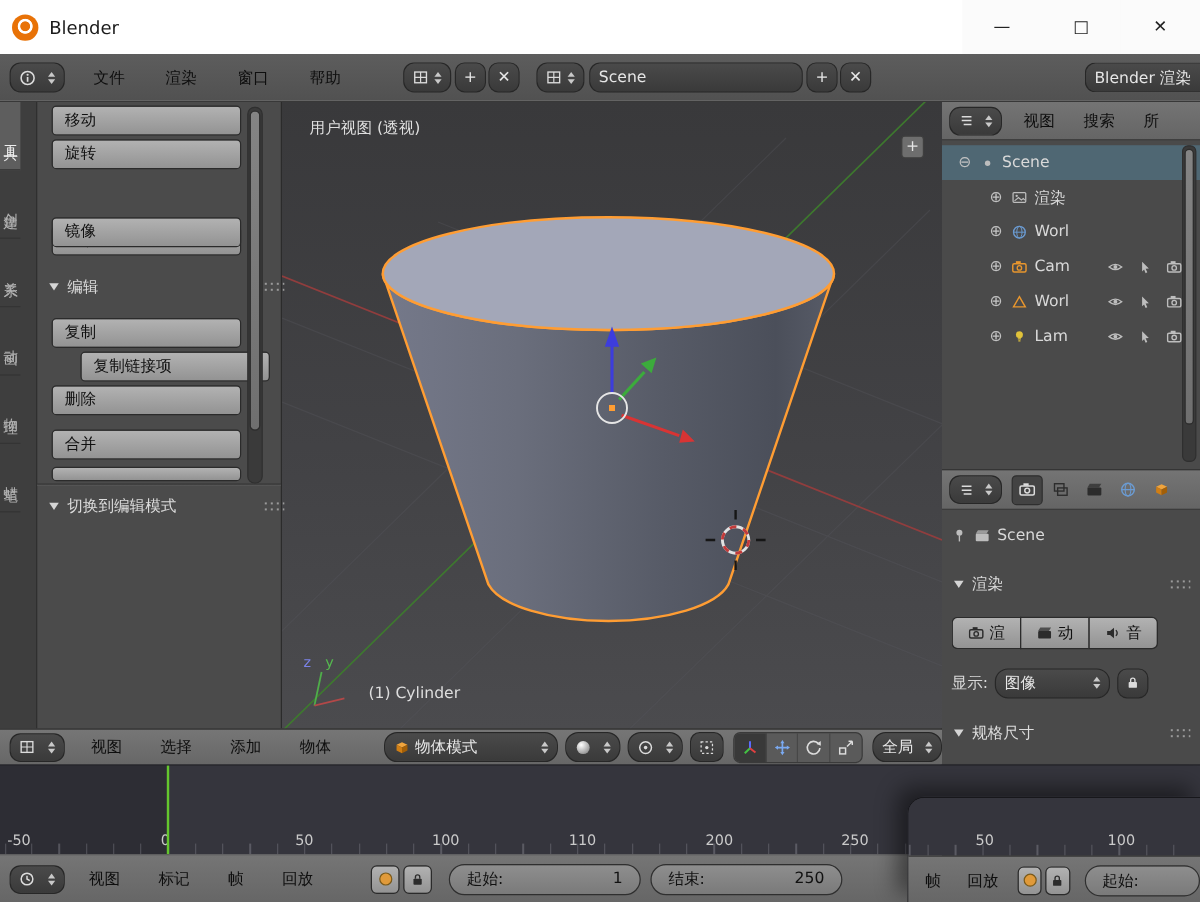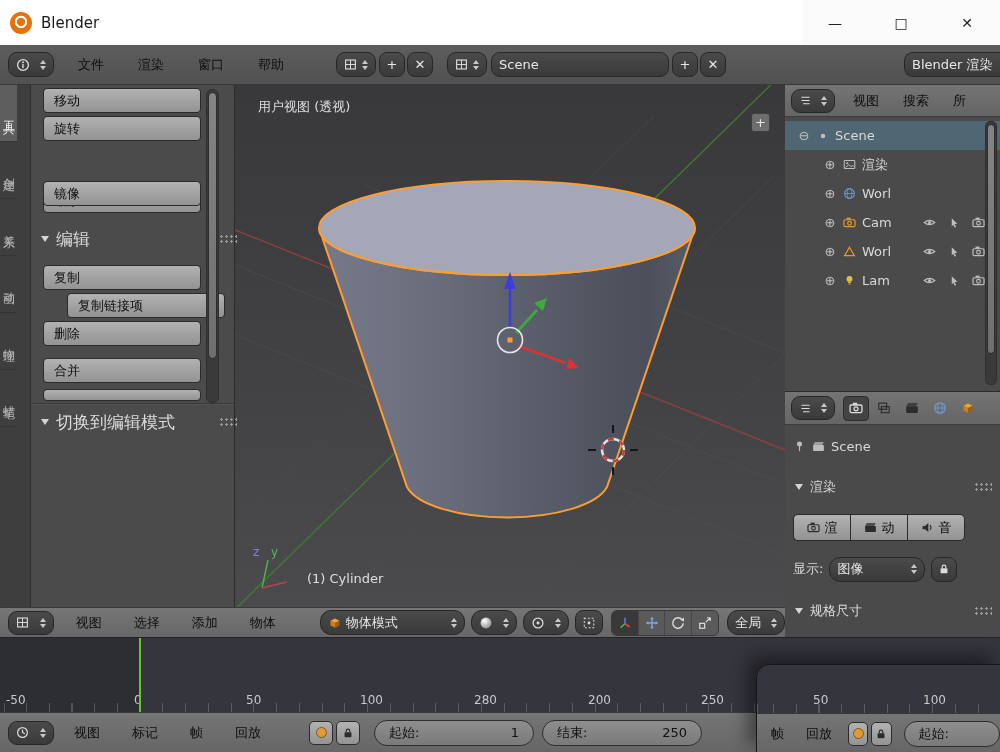--- a/index.html
+++ b/index.html
@@ -44,21 +44,21 @@
   .toolshelf{position:absolute;left:0;top:0;width:235px;height:522px;background:#4b4b4b;border-right:1px solid #2b2b2b;box-sizing:border-box;display:flex;}
   .tabs{width:30px;background:#3e3e3e;border-right:1px solid #2f2f2f;}
   .ttab{height:56px;display:flex;align-items:center;justify-content:center;writing-mode:vertical-rl;text-orientation:upright;
         color:#b2b2b2;font-size:12px;letter-spacing:2px;border-bottom:1px solid #343434;}
   .ttab.active{background:#5e5e5e;color:#efefef;}
   .tpanel{position:relative;flex:1;}
   .tbtn{position:absolute;left:12px;width:158px;height:25px;line-height:24px;padding-left:10px;box-sizing:border-box;
         background:linear-gradient(#b2b2b2,#939393);border:1px solid #2b2b2b;border-radius:4px;color:#101010;font-size:13px;overflow:hidden;}
   .sliver{height:12px;}
   .tdivider{position:absolute;left:0;width:100%;height:2px;background:linear-gradient(#2c2c2c,#5f5f5f);}
-  .phead{position:absolute;left:10px;width:196px;height:22px;display:flex;align-items:center;gap:7px;color:#dcdcdc;font-size:17px;}
+  .phead{position:absolute;left:10px;width:196px;height:22px;display:flex;align-items:center;gap:7px;color:#dcdcdc;font-size:13px;}
   .tscroll{position:absolute;left:206px;top:4px;width:11px;height:312px;background:#3a3a3a;border:1px solid #2f2f2f;border-radius:6px;}
   .thumb{position:absolute;left:1px;right:1px;top:2px;height:265px;background:linear-gradient(#848484,#6f6f6f);border:1px solid #2d2d2d;border-radius:5px;}
   
   .vph{position:absolute;left:0;top:522px;width:785px;height:30px;display:flex;align-items:center;box-sizing:border-box;
        background:linear-gradient(#767676,#676767);border-top:1px solid #393939;color:#0e0e0e;}
   .mgroup{display:flex;height:24px;background:#5a5a5a;border:1px solid #3a3a3a;border-radius:6px;overflow:hidden;margin-left:8px;}
   .mcell{width:26px;display:flex;align-items:center;justify-content:center;border-right:1px solid #474747;}
   .mcell:last-child{border-right:none;}
   .mcell.pressed{background:#393939;}
   
@@ -668,21 +668,21 @@
   </div>
 
   <div class="timeline">
     <div class="ruler">
       <div class="outrange"></div>
       <div class="ticks"></div>
       <span class="tnum" style="left:6px;">-50</span>
       <span class="tnum" style="left:134px;">0</span>
       <span class="tnum" style="left:246px;">50</span>
       <span class="tnum" style="left:360px;">100</span>
-      <span class="tnum" style="left:474px;">280</span>
+      <span class="tnum" style="left:474px;">110</span>
       <span class="tnum" style="left:588px;">200</span>
       <span class="tnum" style="left:701px;">250</span>
       <div class="cframe" style="left:139px;"></div>
     </div>
     <div class="theader">
       <div class="w-dark" style="margin-left:8px;width:46px;height:24px;border-radius:9px;">
         <svg class="i i13 c-lt">
             <use href="#ic-clock"></use>
           </svg>
         <span class="ud">

